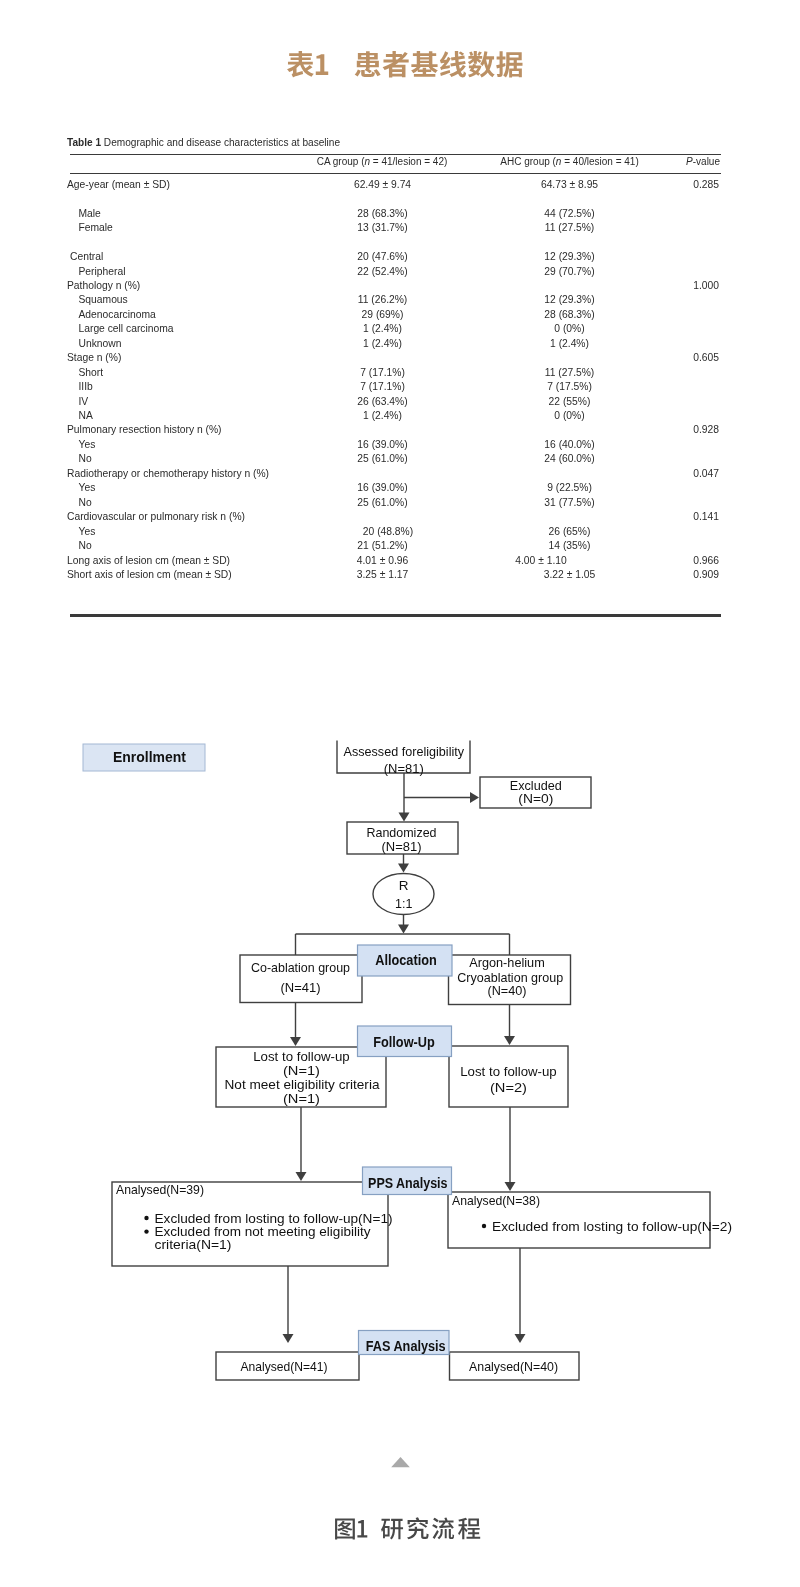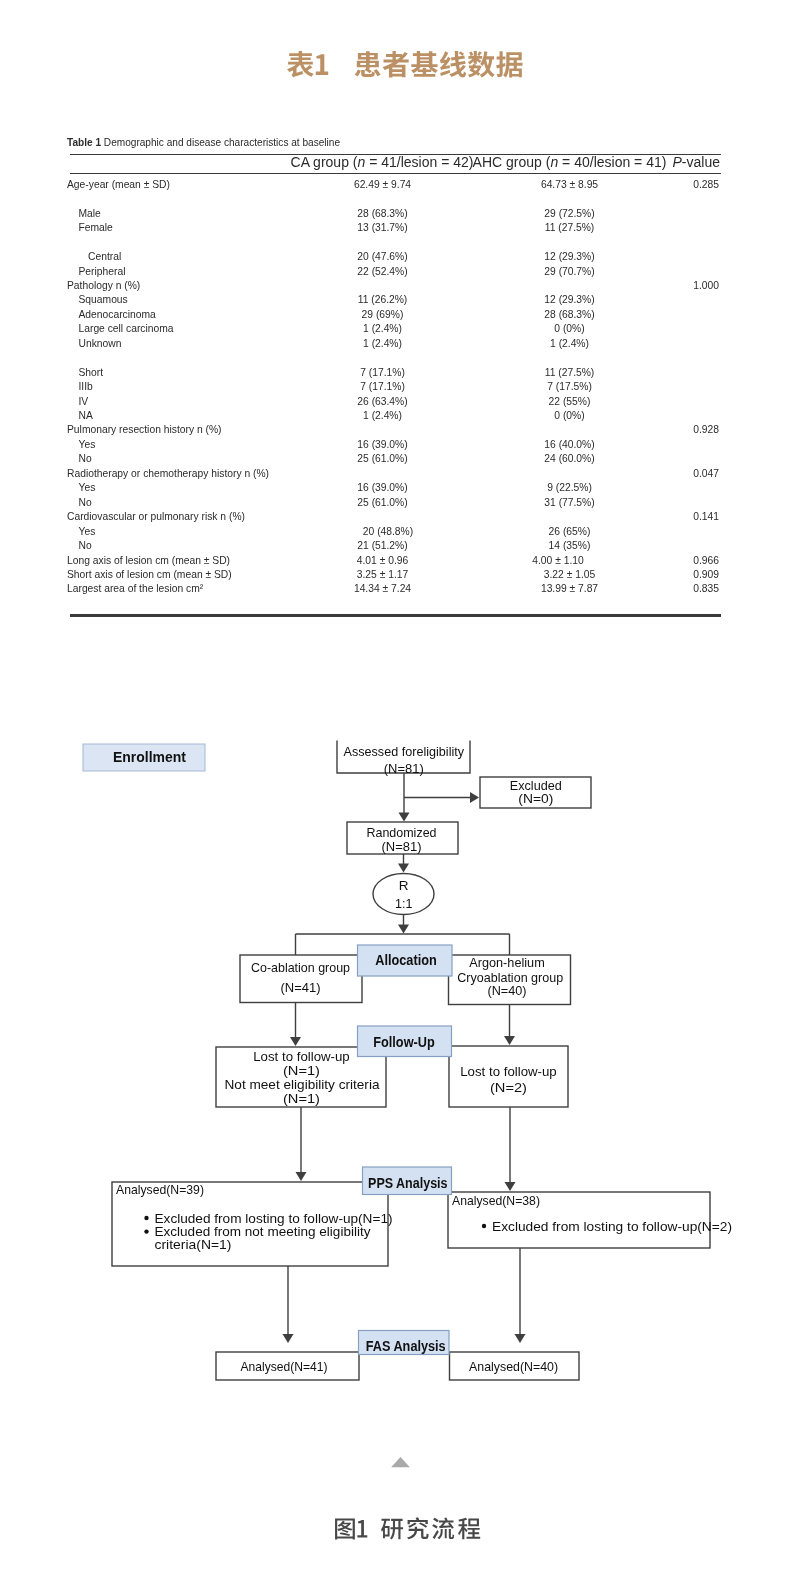--- a/index.html
+++ b/index.html
@@ -4,21 +4,21 @@
 <style>
   html,body { margin:0; padding:0; background:#ffffff; }
   #page { position:relative; width:800px; height:1587px; font-family:"Liberation Sans", sans-serif; overflow:hidden; }
   #art { position:absolute; left:0; top:0; }
   .tbl { position:absolute; left:0; top:0; width:800px; height:700px; color:#2b2b2b; }
   .tcap { position:absolute; left:67px; top:137px; font-size:10.1px; }
   .tr { position:absolute; left:0; width:800px; height:14.45px; line-height:14.45px; font-size:10.3px; }
   .tr .l { position:absolute; white-space:nowrap; }
   .tr .c { position:absolute; transform:translateX(-50%); white-space:nowrap; }
   .tr .p { position:absolute; right:81px; white-space:nowrap; }
-  .th { position:absolute; width:800px; font-size:14px; }
+  .th { position:absolute; width:800px; font-size:10px; }
   .rule { position:absolute; background:#3a3a3a; }
 </style>
 </head>
 <body>
 <div id="page">
 <svg id="art" width="800" height="1587" viewBox="0 0 800 1587">
 <g transform="translate(286.41,74.90) scale(0.028000)">
         <path d="M235 89C265 70 311 56 597 -30C590 -55 580 -104 577 -137L361 -78V-248C408 -282 452 -320 490 -359C566 -151 690 -4 898 66C916 34 951 -14 977 -39C887 -64 811 -106 750 -160C808 -193 873 -236 930 -277L830 -351C792 -314 735 -270 682 -234C650 -275 624 -320 604 -370H942V-472H558V-528H869V-623H558V-676H908V-777H558V-850H437V-777H99V-676H437V-623H149V-528H437V-472H56V-370H340C253 -301 133 -240 21 -205C46 -181 82 -136 99 -108C145 -125 191 -146 236 -170V-97C236 -53 208 -29 185 -17C204 7 228 60 235 89Z" fill="#bb9064"></path>
       </g>
 <g transform="translate(313.47,74.90) scale(0.028000)">
@@ -149,29 +149,29 @@
   <div class="rule" style="left:70px; top:172.8px; width:651px; height:1.5px"></div>
   <div class="tr" style="top:177.80px">
         <span class="l" style="left:67.0px">Age-year (mean ± SD)</span>
         <span class="c" style="left:382.5px">62.49 ± 9.74</span>
         <span class="c" style="left:569.5px">64.73 ± 8.95</span>
         <span class="p">0.285</span>
       </div>
 <div class="tr" style="top:206.70px">
         <span class="l" style="left:78.5px">Male</span>
         <span class="c" style="left:382.5px">28 (68.3%)</span>
-        <span class="c" style="left:569.5px">29 (72.5%)</span>
+        <span class="c" style="left:569.5px">44 (72.5%)</span>
       </div>
 <div class="tr" style="top:221.15px">
         <span class="l" style="left:78.5px">Female</span>
         <span class="c" style="left:382.5px">13 (31.7%)</span>
         <span class="c" style="left:569.5px">11 (27.5%)</span>
       </div>
 <div class="tr" style="top:250.05px">
-        <span class="l" style="left:88px">Central</span>
+        <span class="l" style="left:70px">Central</span>
         <span class="c" style="left:382.5px">20 (47.6%)</span>
         <span class="c" style="left:569.5px">12 (29.3%)</span>
       </div>
 <div class="tr" style="top:264.50px">
         <span class="l" style="left:78.5px">Peripheral</span>
         <span class="c" style="left:382.5px">22 (52.4%)</span>
         <span class="c" style="left:569.5px">29 (70.7%)</span>
       </div>
 <div class="tr" style="top:278.95px">
         <span class="l" style="left:67.0px">Pathology n (%)</span>
@@ -190,20 +190,24 @@
 <div class="tr" style="top:322.30px">
         <span class="l" style="left:78.5px">Large cell carcinoma</span>
         <span class="c" style="left:382.5px">1 (2.4%)</span>
         <span class="c" style="left:569.5px">0 (0%)</span>
       </div>
 <div class="tr" style="top:336.75px">
         <span class="l" style="left:78.5px">Unknown</span>
         <span class="c" style="left:382.5px">1 (2.4%)</span>
         <span class="c" style="left:569.5px">1 (2.4%)</span>
       </div>
+<div class="tr" style="top:351.20px">
+        <span class="l" style="left:67.0px">Stage n (%)</span>
+        <span class="p">0.605</span>
+      </div>
 <div class="tr" style="top:365.65px">
         <span class="l" style="left:78.5px">Short</span>
         <span class="c" style="left:382.5px">7 (17.1%)</span>
         <span class="c" style="left:569.5px">11 (27.5%)</span>
       </div>
 <div class="tr" style="top:380.10px">
         <span class="l" style="left:78.5px">IIIb</span>
         <span class="c" style="left:382.5px">7 (17.1%)</span>
         <span class="c" style="left:569.5px">7 (17.5%)</span>
       </div>
@@ -255,30 +259,24 @@
         <span class="c" style="left:569.5px">26 (65%)</span>
       </div>
 <div class="tr" style="top:539.05px">
         <span class="l" style="left:78.5px">No</span>
         <span class="c" style="left:382.5px">21 (51.2%)</span>
         <span class="c" style="left:569.5px">14 (35%)</span>
       </div>
 <div class="tr" style="top:553.50px">
         <span class="l" style="left:67.0px">Long axis of lesion cm (mean ± SD)</span>
         <span class="c" style="left:382.5px">4.01 ± 0.96</span>
-        <span class="c" style="left:558px">4.00 ± 1.10</span>
+        <span class="c" style="left:541px">4.00 ± 1.10</span>
         <span class="p">0.966</span>
       </div>
 <div class="tr" style="top:567.95px">
         <span class="l" style="left:67.0px">Short axis of lesion cm (mean ± SD)</span>
         <span class="c" style="left:382.5px">3.25 ± 1.17</span>
         <span class="c" style="left:569.5px">3.22 ± 1.05</span>
         <span class="p">0.909</span>
       </div>
-<div class="tr" style="top:582.40px">
-        <span class="l" style="left:67.0px">Largest area of the lesion cm²</span>
-        <span class="c" style="left:382.5px">14.34 ± 7.24</span>
-        <span class="c" style="left:569.5px">13.99 ± 7.87</span>
-        <span class="p">0.835</span>
-      </div>
   <div class="rule" style="left:70px; top:613.8px; width:651px; height:3.4px"></div>
 </div>
 </div>
 
 </body></html>

